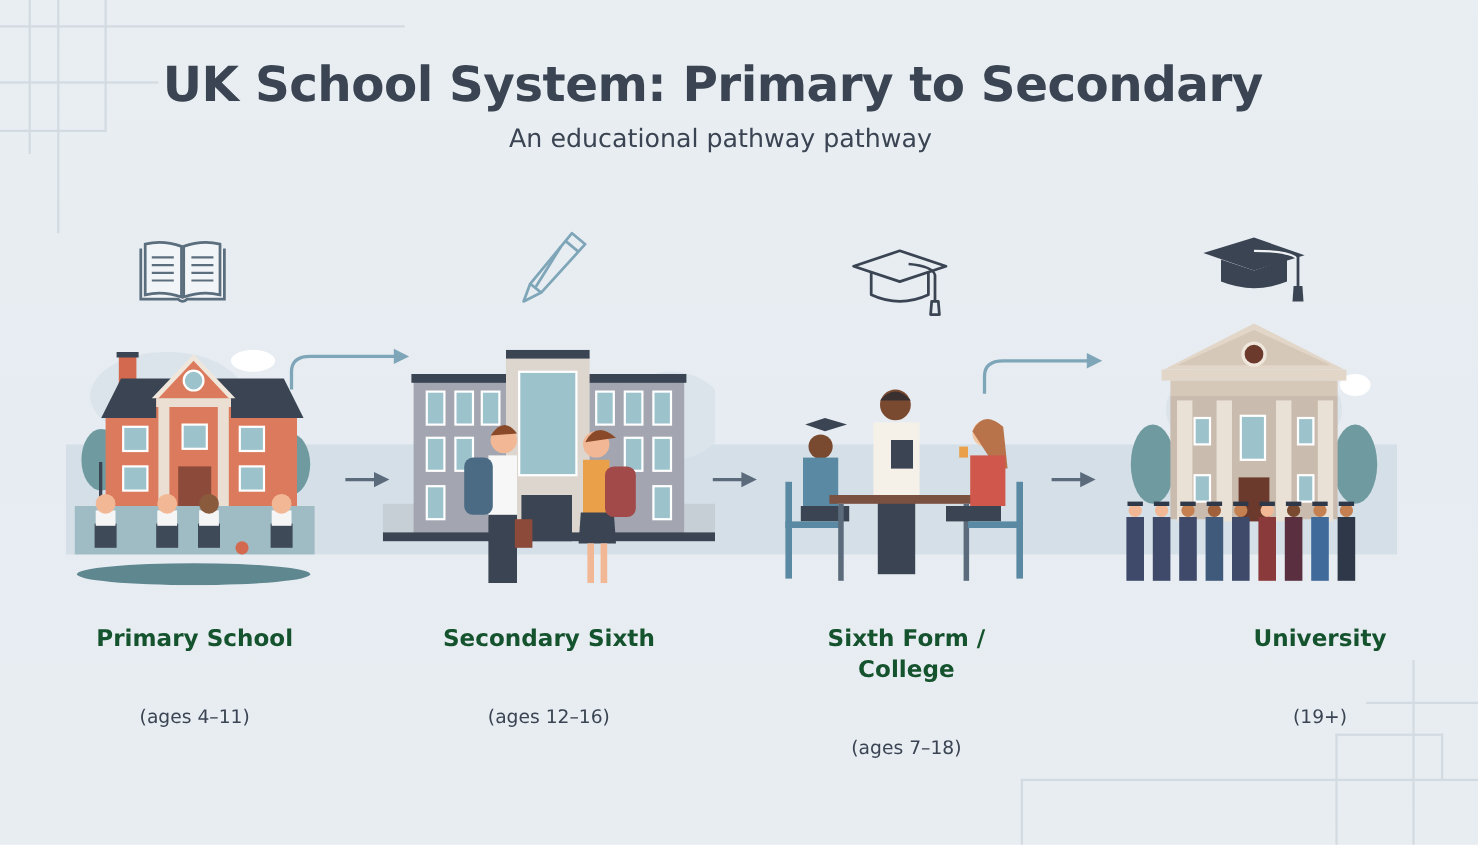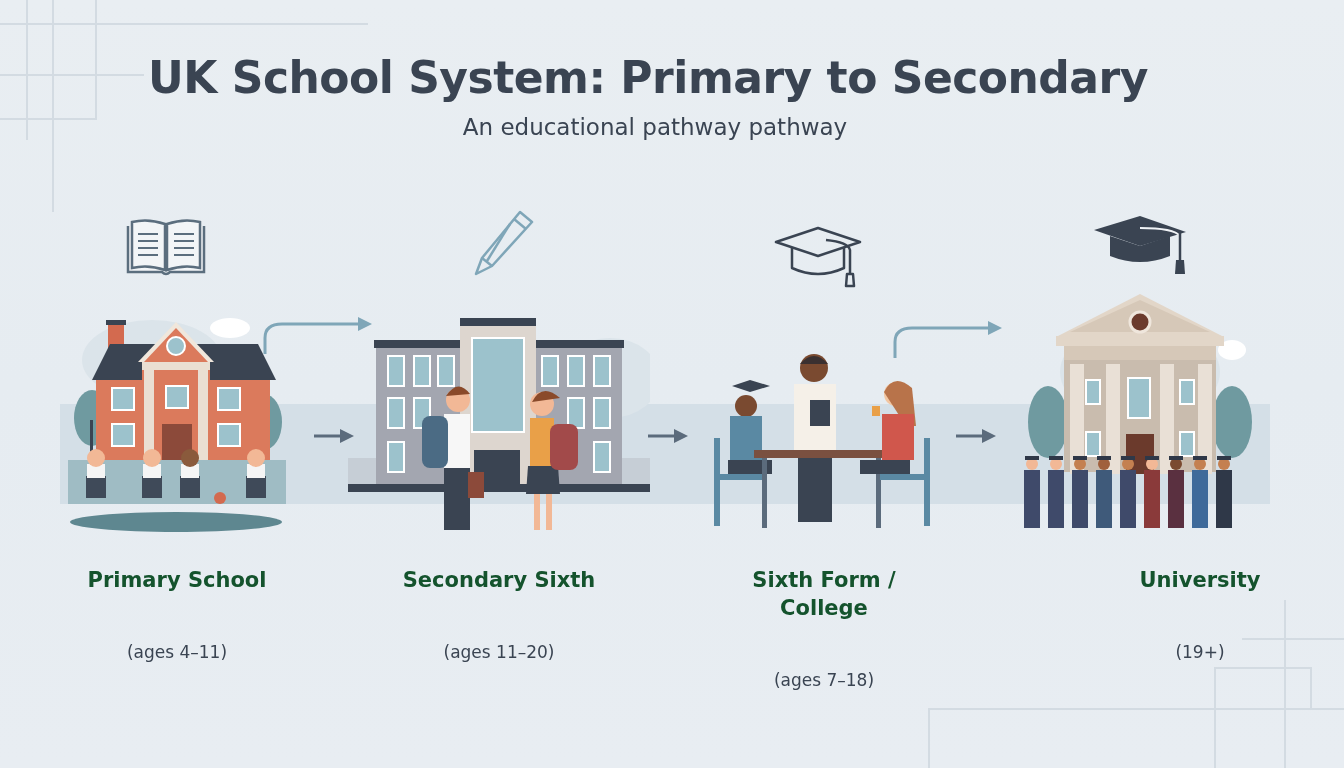--- a/index.html
+++ b/index.html
@@ -299,21 +299,21 @@
   <line x1="2" y1="8" x2="30" y2="8" stroke="#5b6b7c" stroke-width="3"></line>
     <path d="M28 1 L42 8 L28 15 Z" fill="#5b6b7c"></path>
 </svg>
 
 <div class="label-block" style="left:47px;top:566px;">
   <div class="stage-name">Primary School</div>
   <div class="stage-ages">(ages 4–11)</div>
 </div>
 <div class="label-block" style="left:369px;top:566px;">
   <div class="stage-name">Secondary Sixth</div>
-  <div class="stage-ages">(ages 11–20)</div>
+  <div class="stage-ages">(ages 12–16)</div>
 </div>
 <div class="label-block" style="left:694px;top:566px;">
   <div class="stage-name">Sixth Form /</div>
   <div class="stage-name">College</div>
   <div class="stage-ages">(ages 7–18)</div>
 </div>
 <div class="label-block" style="left:1070px;top:566px;">
   <div class="stage-name">University</div>
   <div class="stage-ages">(19+)</div>
 </div>

